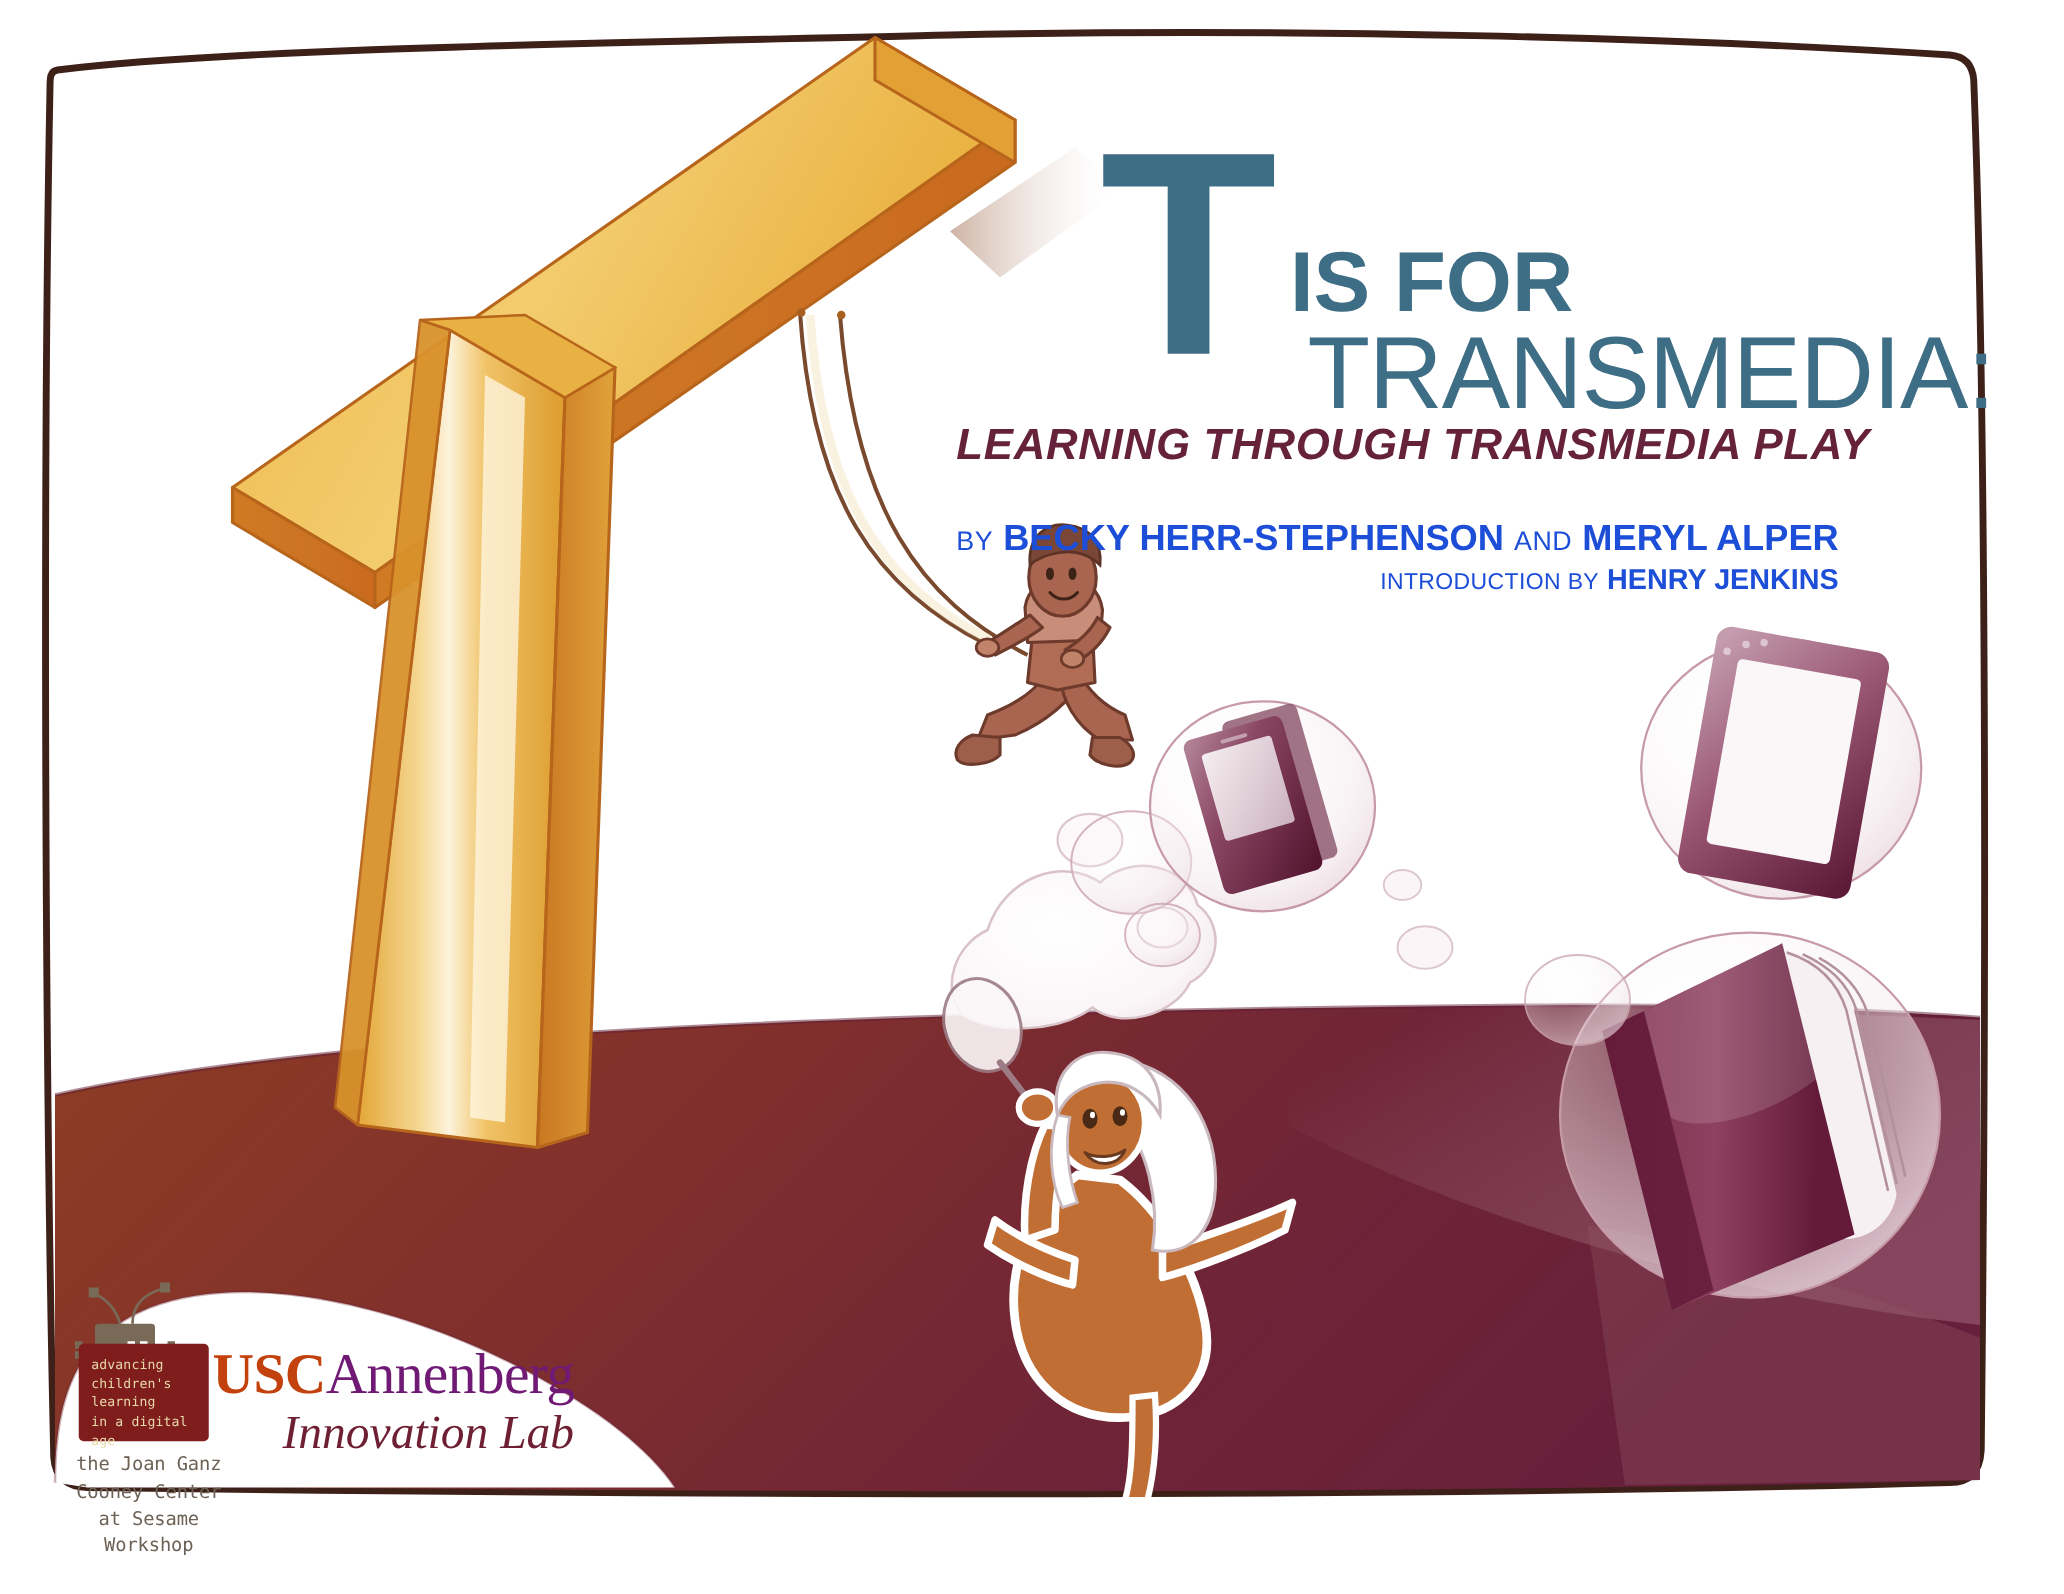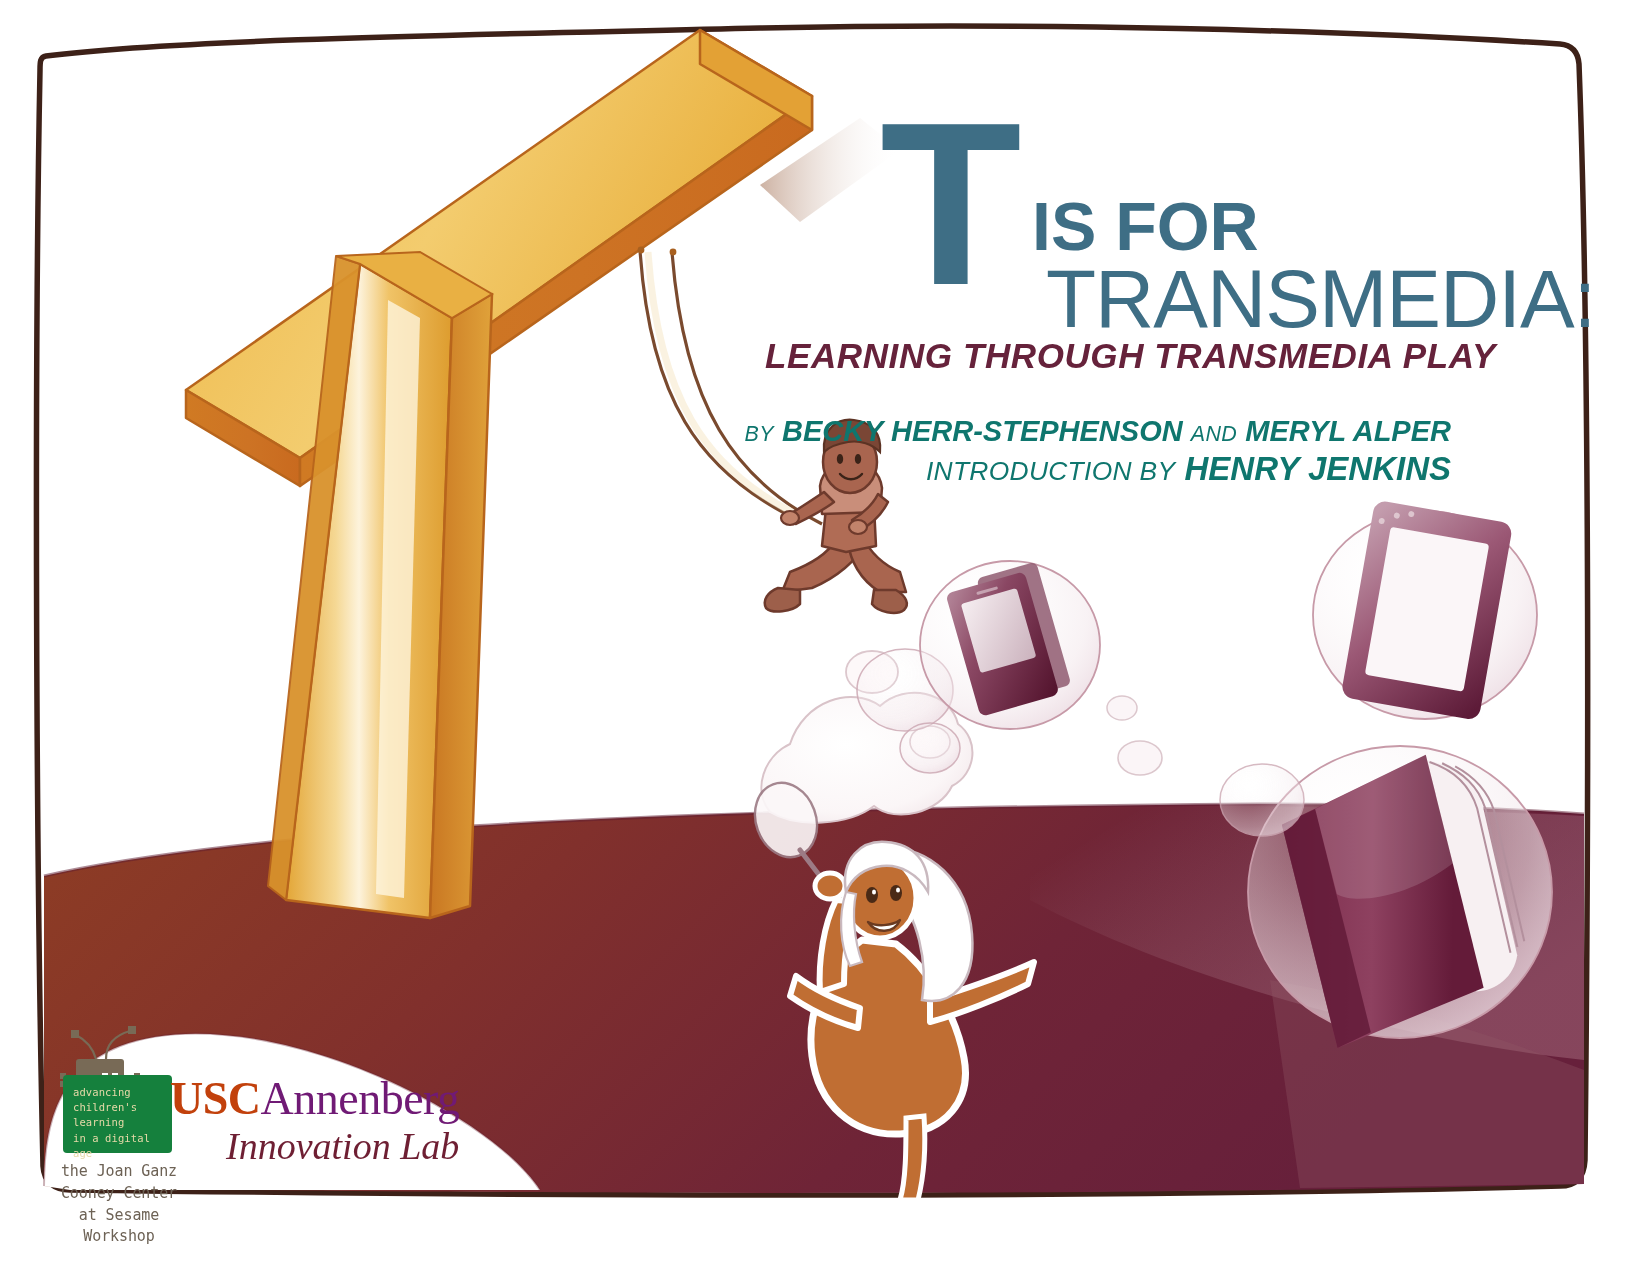--- a/index.html
+++ b/index.html
@@ -80,34 +80,33 @@
     font-size: 35px;
     letter-spacing: 0.6px;
     color: #66223b;
     white-space: nowrap;
     font-style: italic;
   }
 
   
   .credits {
     position: absolute;
-    right: 200px;
+    right: 180px;
     top: 414px;
     text-align: right;
-    color: #0f766e;
-    font-style: italic;
+    color: #1d4ed8;
   }
   .credit-line {
     font-family: "Liberation Sans", sans-serif;
     white-space: nowrap;
     line-height: 1.18;
   }
   .cl-1 { font-size: 29px; font-weight: bold; margin-bottom: 2px;}
   .cl-2 { font-size: 29px; font-weight: bold; margin-bottom: 14px;}
-  .cl-3 { font-size: 33px; font-weight: bold; }
+  .cl-3 { font-size: 23px; font-weight: bold; }
   .sc {
     font-size: 0.74em;
     font-weight: normal;
     letter-spacing: 0.4px;
   }
   .sc-thin {
     font-size: 0.80em;
     font-weight: normal;
     letter-spacing: 0.3px;
   }
@@ -116,25 +115,24 @@
   .cooney-logo {
     position: absolute;
     left: 44px;
     top: 1021px;
     width: 150px;
   }
   .cooney-box {
     position: absolute;
     left: 19px;
     top: 54px;
-    width: 89px;
+    width: 104px;
     height: 78px;
-    background: #15803d;
+    background: #7f1d1d;
     border-radius: 4px;
-    padding-left: 20px;
   }
   .cooney-tag {
     position: absolute;
     left: 10px;
     top: 10px;
     width: 96px;
     font-family: "DejaVu Sans Mono", monospace;
     font-size: 10.5px;
     line-height: 1.45;
     color: #e6d9a8;

